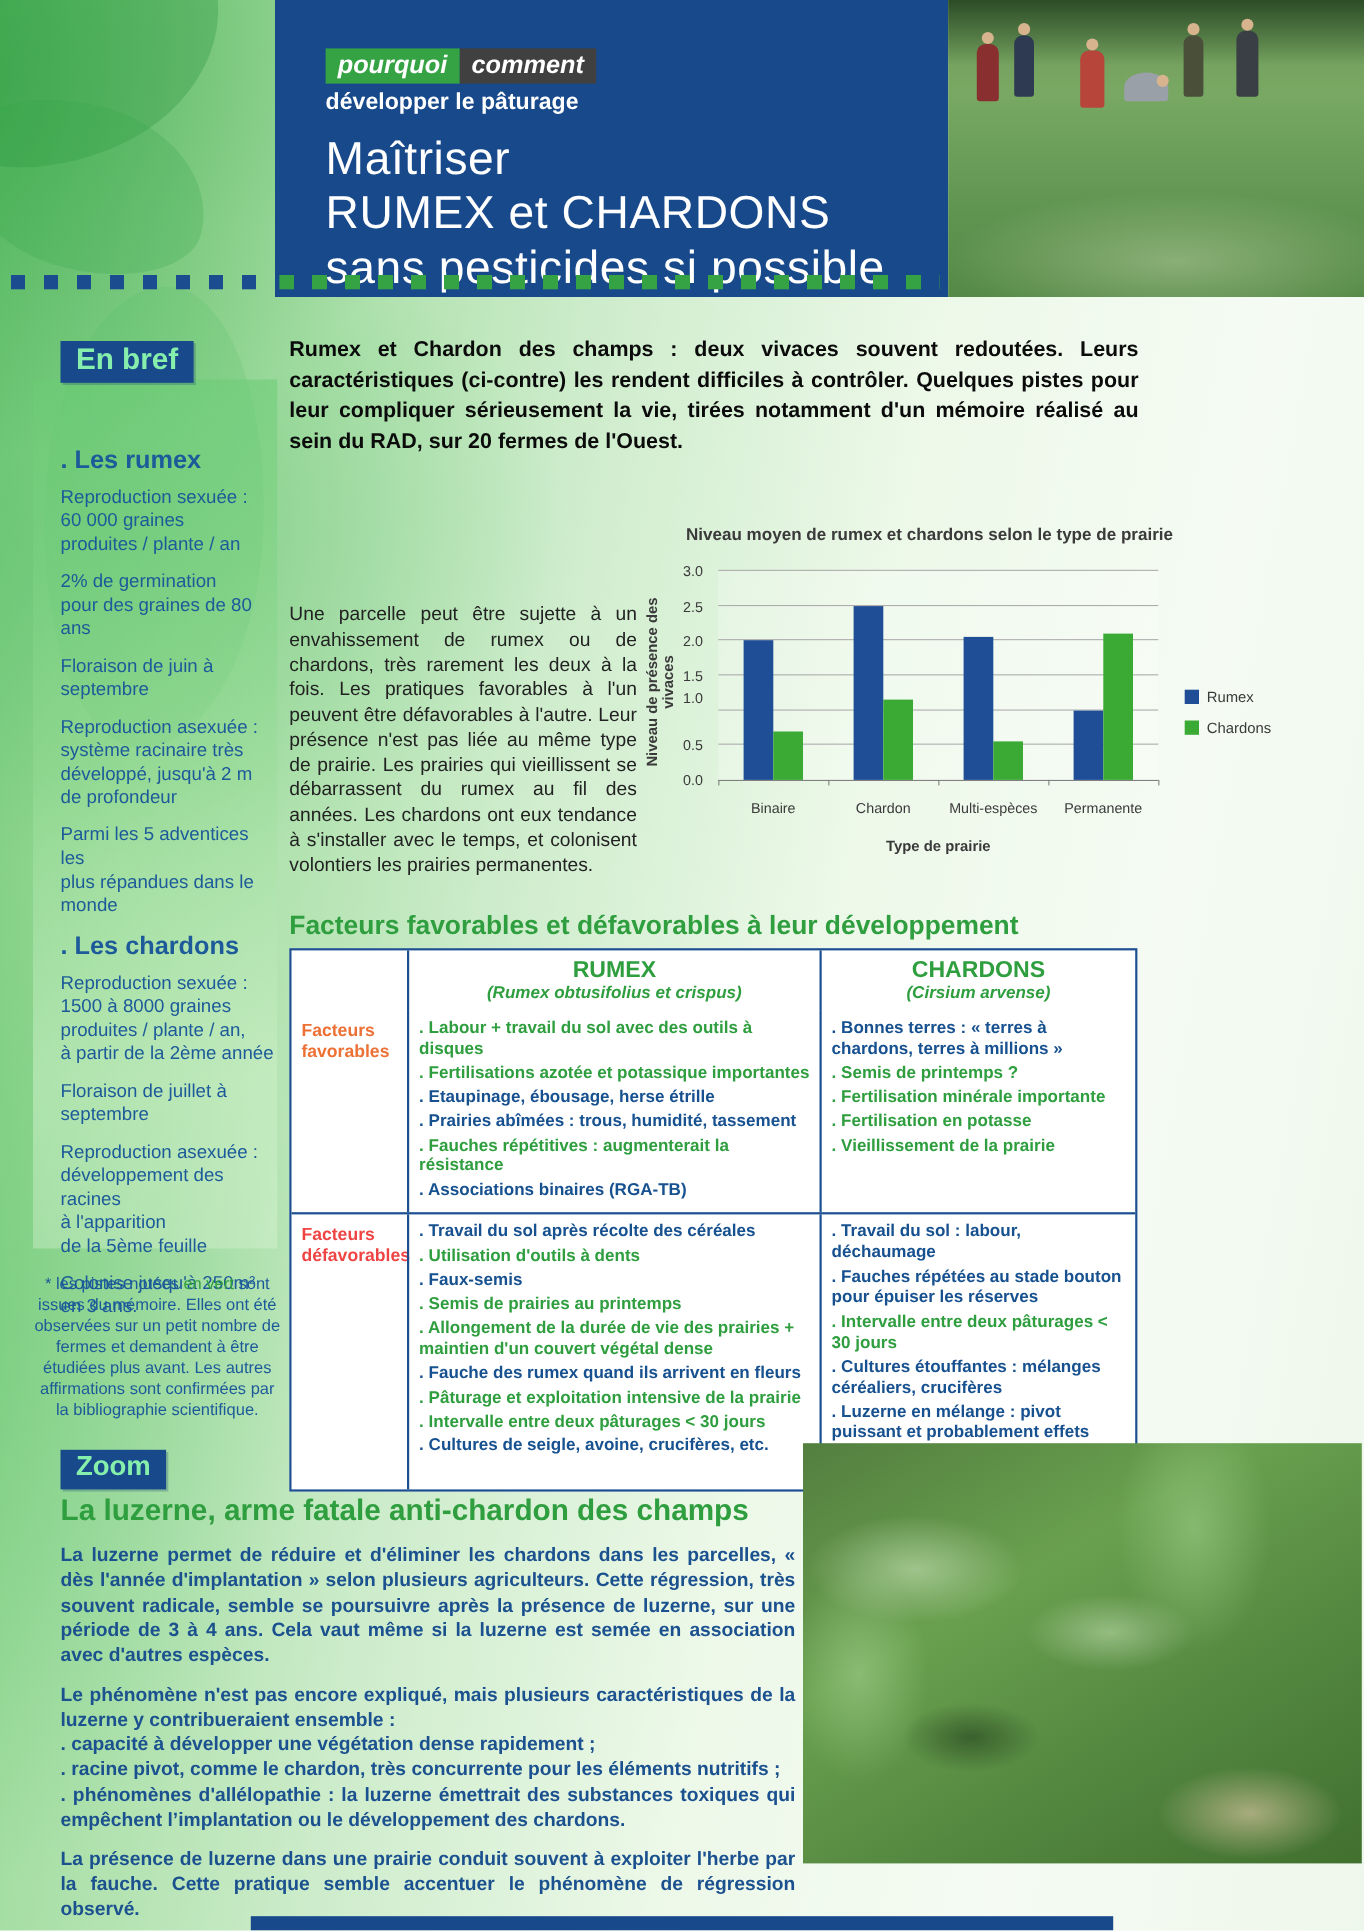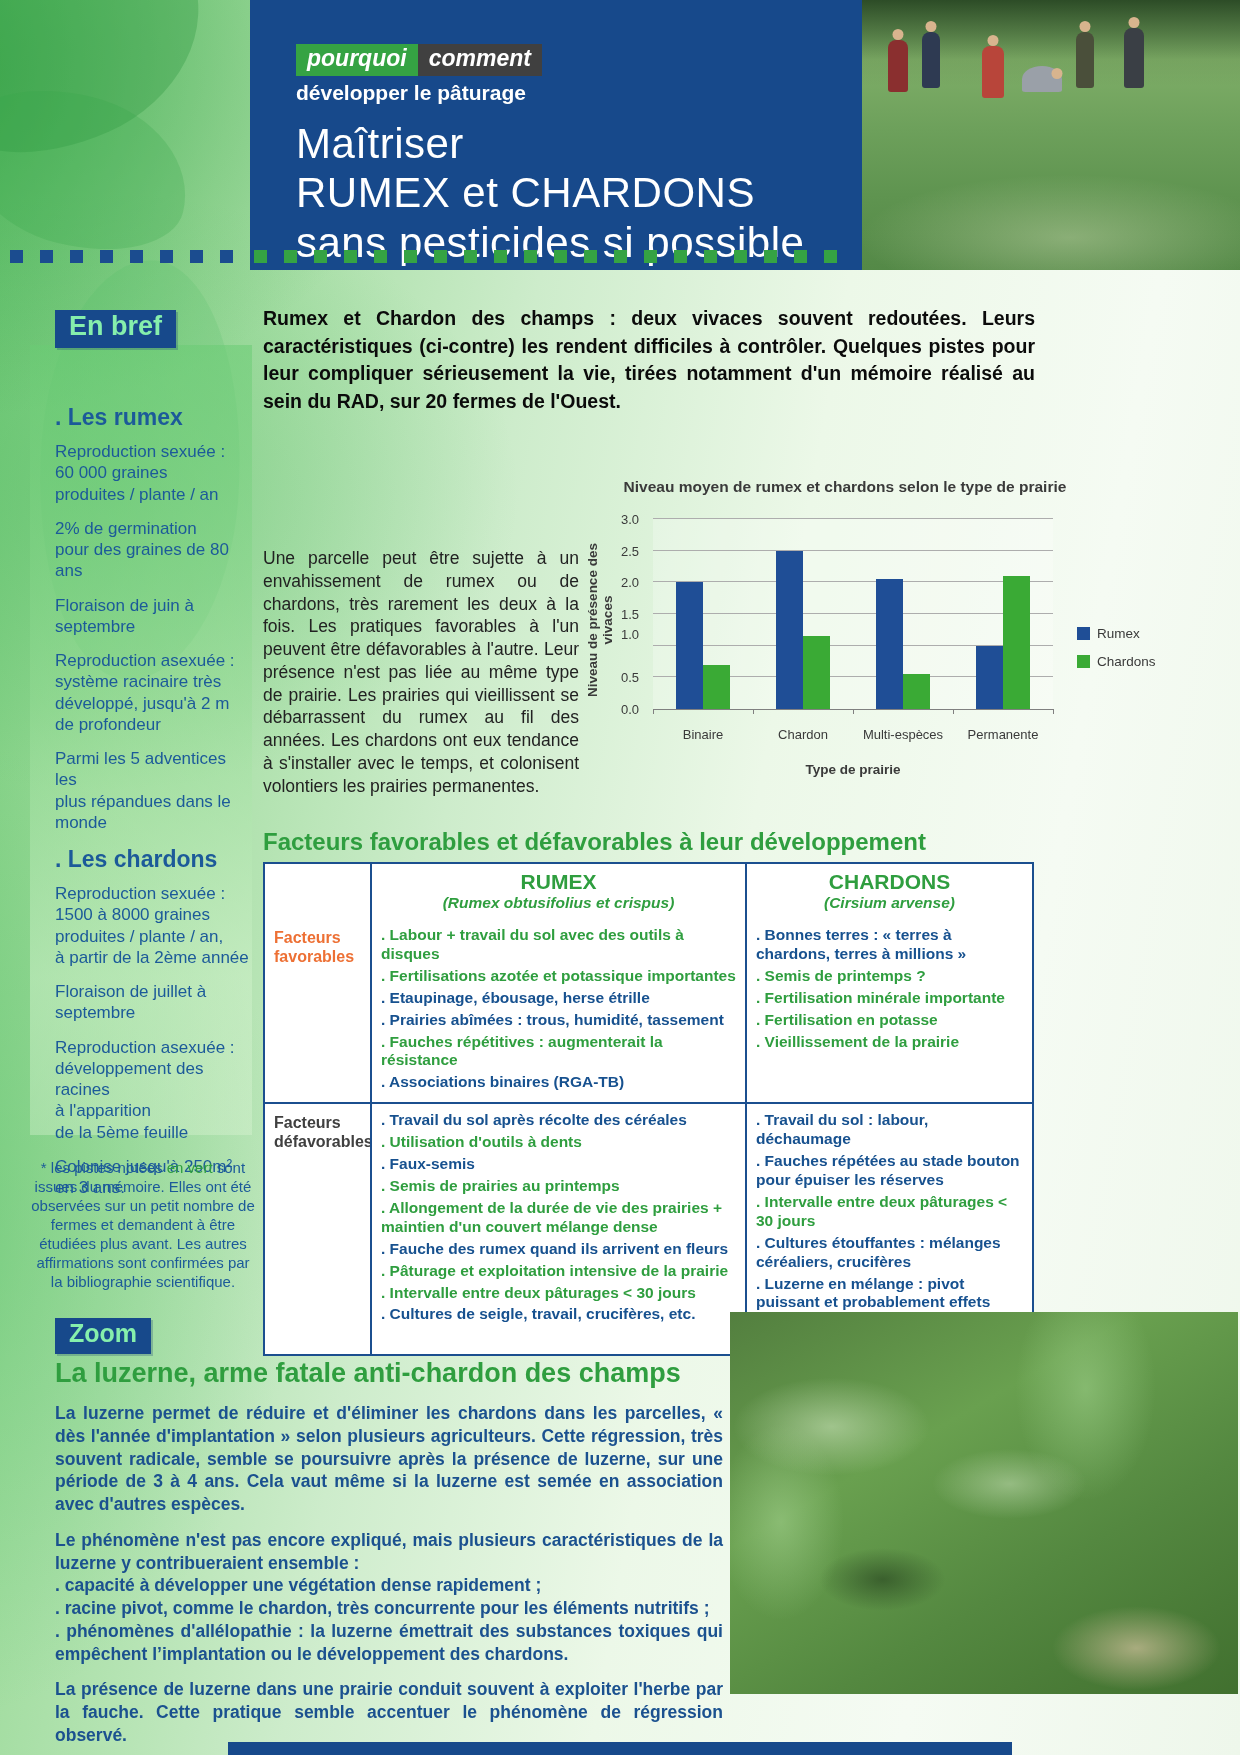--- a/index.html
+++ b/index.html
@@ -293,31 +293,31 @@
           </div>
           <div class="t-cell">
             <div class="t-item txt-blue">. Bonnes terres : « terres à chardons, terres à millions »</div>
             <div class="t-item txt-green">. Semis de printemps ?</div>
             <div class="t-item txt-green">. Fertilisation minérale importante</div>
             <div class="t-item txt-green">. Fertilisation en potasse</div>
             <div class="t-item txt-green">. Vieillissement de la prairie</div>
           </div>
         </div>
         <div class="t-row r-defav">
-          <div class="t-label" style="color: #404040; border-radius: 22px;">Facteurs défavorables</div>
+          <div class="t-label" style="color: #ef4444; border-radius: 22px;">Facteurs défavorables</div>
           <div class="t-cell">
             <div class="t-item txt-blue">. Travail du sol après récolte des céréales</div>
             <div class="t-item txt-green">. Utilisation d'outils à dents</div>
             <div class="t-item txt-blue">. Faux-semis</div>
             <div class="t-item txt-green">. Semis de prairies au printemps</div>
-            <div class="t-item txt-green">. Allongement de la durée de vie des prairies  + maintien d'un couvert mélange dense</div>
+            <div class="t-item txt-green">. Allongement de la durée de vie des prairies  + maintien d'un couvert végétal dense</div>
             <div class="t-item txt-blue">. Fauche des rumex quand ils arrivent en fleurs</div>
             <div class="t-item txt-green">. Pâturage et exploitation intensive de la prairie</div>
             <div class="t-item txt-green">. Intervalle entre deux pâturages &lt; 30 jours</div>
-            <div class="t-item txt-blue">. Cultures de seigle, travail, crucifères, etc.</div>
+            <div class="t-item txt-blue">. Cultures de seigle, avoine, crucifères, etc.</div>
           </div>
           <div class="t-cell">
             <div class="t-item txt-blue">. Travail du sol : labour, déchaumage</div>
             <div class="t-item txt-blue">. Fauches répétées au stade bouton pour épuiser les réserves</div>
             <div class="t-item txt-green">. Intervalle entre deux pâturages &lt; 30 jours</div>
             <div class="t-item txt-blue">. Cultures étouffantes : mélanges céréaliers, crucifères</div>
             <div class="t-item txt-blue">. Luzerne en mélange : pivot puissant et probablement effets allélopathiques (lire ci-dessous)</div>
           </div>
         </div>
       </div>

